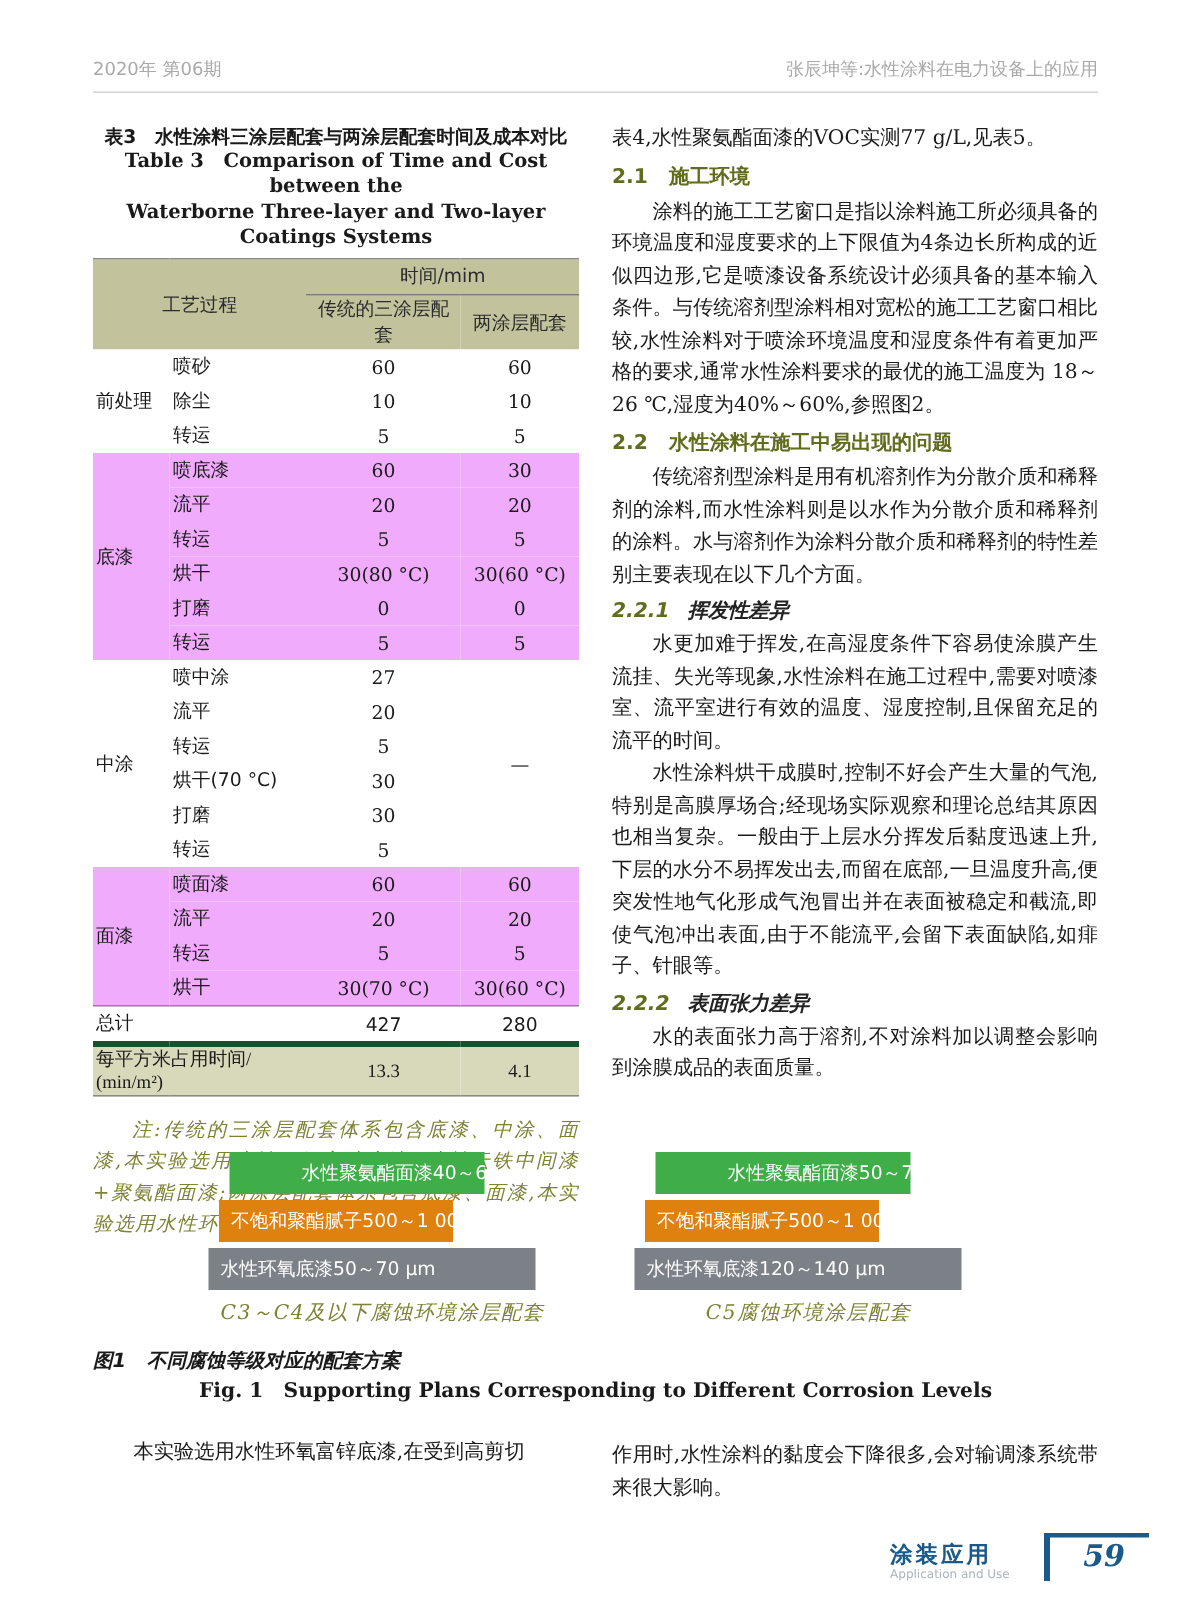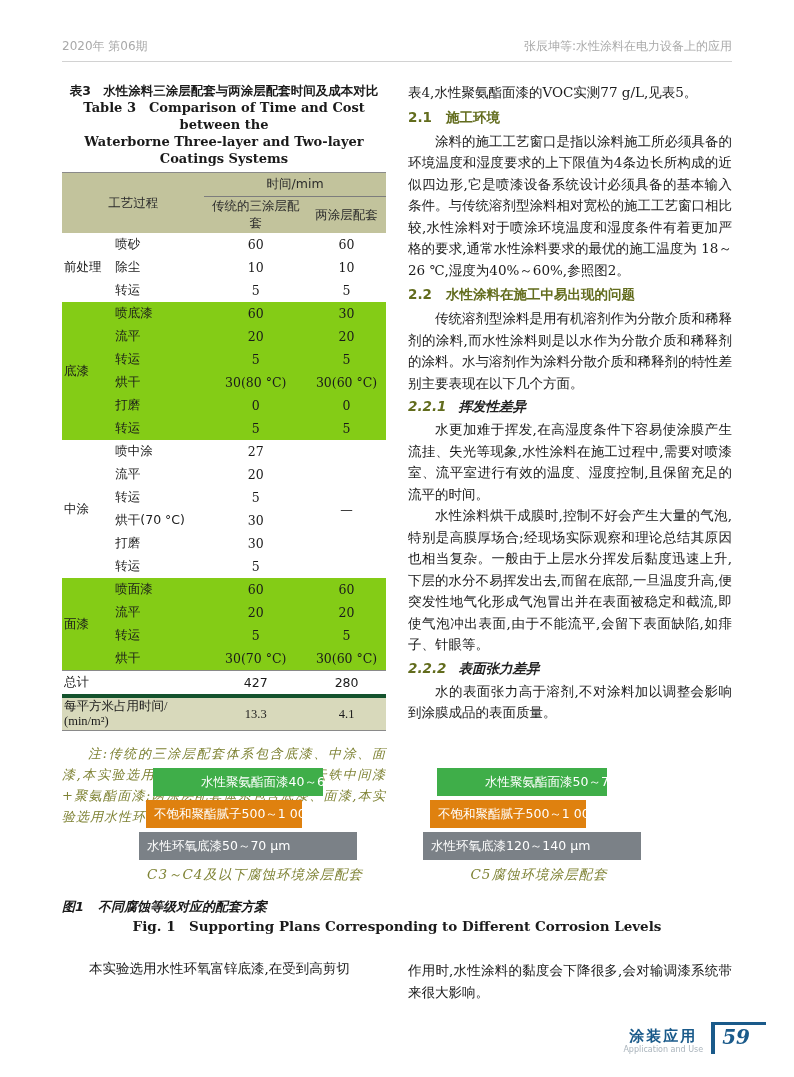--- a/index.html
+++ b/index.html
@@ -29,21 +29,21 @@
     border-top:1.5px solid #8a8a8a;border-bottom:1.5px solid #8a8a8a;}
   table.t3 th,table.t3 td{padding:1px 2px;height:21px;vertical-align:middle;font-weight:normal;}
   table.t3 thead th{background:#c2c39c;color:#2b2b2b;
     font-family:"DejaVu Sans","Liberation Sans",sans-serif;font-size:12.5px;}
   .th-time{border-bottom:1px solid #7d7d7d;}
   .th-sub{font-size:12px;}
   td.c-group{width:50px;text-align:left;padding-left:6px;font-family:"DejaVu Sans","Liberation Sans",sans-serif;}
   td.c-step{width:92px;text-align:left;padding-left:4px;font-family:"DejaVu Sans","Liberation Sans",sans-serif;}
   td.c-v1{width:104px;text-align:center;}
   td.c-v2{width:78px;text-align:center;}
-  tr.band-b td{background:#84cc16;}
+  tr.band-b td{background:#f0abfc;}
   tr.band-a td{background:#ffffff;}
   td.c-dash{text-align:center;background:#ffffff;}
   tr.t3-total td{border-top:1px solid #8a8a8a;background:#ffffff;
     font-family:"DejaVu Sans","Liberation Sans",sans-serif;}
   tr.t3-per td{border-top:4px solid #14532d;background:#d8d9bb;
     font-family:Liberation Serif, serif;}
   td.c-label{ text-align:left;padding-left:2px;}
   .per-lines{line-height:15px;padding:3px 0;}
 
   
@@ -79,26 +79,26 @@
     font-family:"DejaVu Sans","Liberation Sans",sans-serif;font-style:italic;}
   .fig-cap-zh .cap-num{margin-right:14px;}
   .fig-cap-en{margin-top:2px;text-align:center;font-weight:bold;font-size:13.5px;}
 
   
   .bottom-left{position:absolute;left:62px;top:958px;width:324px;}
   .bottom-right{position:absolute;left:408px;top:960px;width:324px;}
 
   
   .footer{position:absolute;top:1022px;right:28px;display:flex;align-items:flex-start;}
-  .f-labels{text-align:center;margin-right:8px;padding-top:6px;}
+  .f-labels{text-align:left;margin-right:23px;padding-top:6px;}
   .f-zh{font-family:"DejaVu Sans","Liberation Sans",sans-serif;font-weight:bold;
     font-size:15px;color:#1a5a8a;letter-spacing:2px;line-height:16px;}
   .f-en{font-family:"DejaVu Sans","Liberation Sans",sans-serif;font-size:8px;color:#aab4bc;line-height:11px;}
   .f-pagebox{border-top:3px solid #1a5a8a;border-left:4px solid #1a5a8a;
-    padding:1px 16px 6px 7px;}
+    padding:1px 16px 6px 22px;}
   .f-num{font-style:italic;font-weight:bold;font-size:20px;color:#1a5a8a;line-height:22px;}
 </style>
 </head>
 <body>
 
 <div class="runhead">
   <span class="rh-left">2020年  第06期</span>
   <span class="rh-right">张辰坤等:水性涂料在电力设备上的应用</span>
 </div>
 <div class="runhead-rule"></div>

